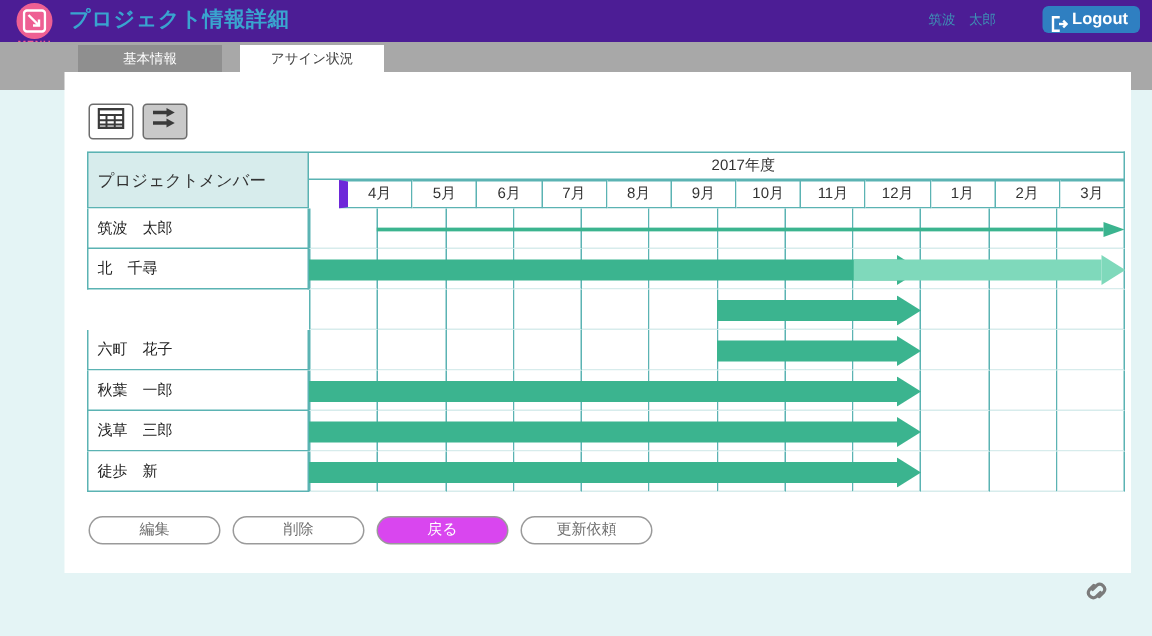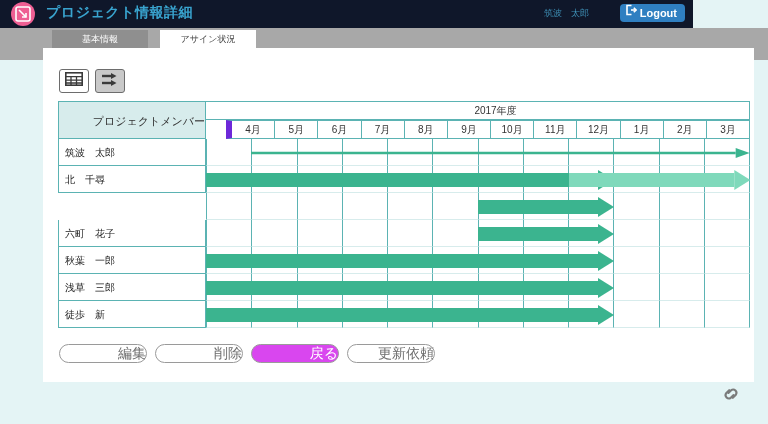--- a/index.html
+++ b/index.html
@@ -12,23 +12,23 @@
     background: #e4f4f5;
     font-family: "Liberation Sans", "DejaVu Sans", sans-serif;
     overflow: hidden;
     position: relative;
   }
 
   
   .header {
     position: absolute;
     left: 0; top: 0;
-    width: 693px;
+    width: 768px;
     height: 28px;
-    background: #0f172a;
+    background: #4c1d95;
   }
   .menu-btn {
     position: absolute;
     left: 8px; top: 2px;
     width: 30px;
     text-align: center;
   }
   .menu-circle {
     width: 24px; height: 24px;
     border-radius: 50%;
@@ -64,21 +64,21 @@
     right: 8px; top: 4px;
     height: 18px;
     padding: 0 8px 0 5px;
     border-radius: 4px;
     background: #2f7fc1;
     color: #ffffff;
     font-size: 11px;
     font-weight: bold;
     line-height: 18px;
     display: flex;
-    align-items: flex-start;
+    align-items: flex-end;
     gap: 3px;
     box-sizing: border-box;
   }
   .logout-btn svg { display: block; }
 
   
   .tabbar {
     position: absolute;
     left: 0; top: 28px;
     width: 768px;
@@ -146,21 +146,20 @@
     position: absolute;
     left: 0; top: 0;
     width: 148px; height: 38px;
     background: #d7ecec;
     border: 1px solid #5bb3b3;
     box-sizing: border-box;
     font-size: 11px;
     color: #333;
     line-height: 38px;
     padding-left: 6px;
-    text-align: right;
   }
   .year-head {
     position: absolute;
     left: 148px; top: 0;
     width: 544px; height: 19px;
     border: 1px solid #5bb3b3;
     border-left: none;
     box-sizing: border-box;
     font-size: 10px;
     color: #333;
@@ -256,22 +255,22 @@
     display: flex;
     gap: 8px;
   }
   .pill {
     width: 88px; height: 19px;
     border: 1px solid #9a9a9a;
     border-radius: 10px;
     box-sizing: border-box;
     background: #ffffff;
     color: #6d6d6d;
-    font-size: 14px;
-    text-align: right;
+    font-size: 10px;
+    text-align: center;
     line-height: 17px;
   }
   .pill.active {
     background: #d946ef;
     color: #ffffff;
     border-color: #9a9a9a;
   }
 </style>
 </head>
 <body>

